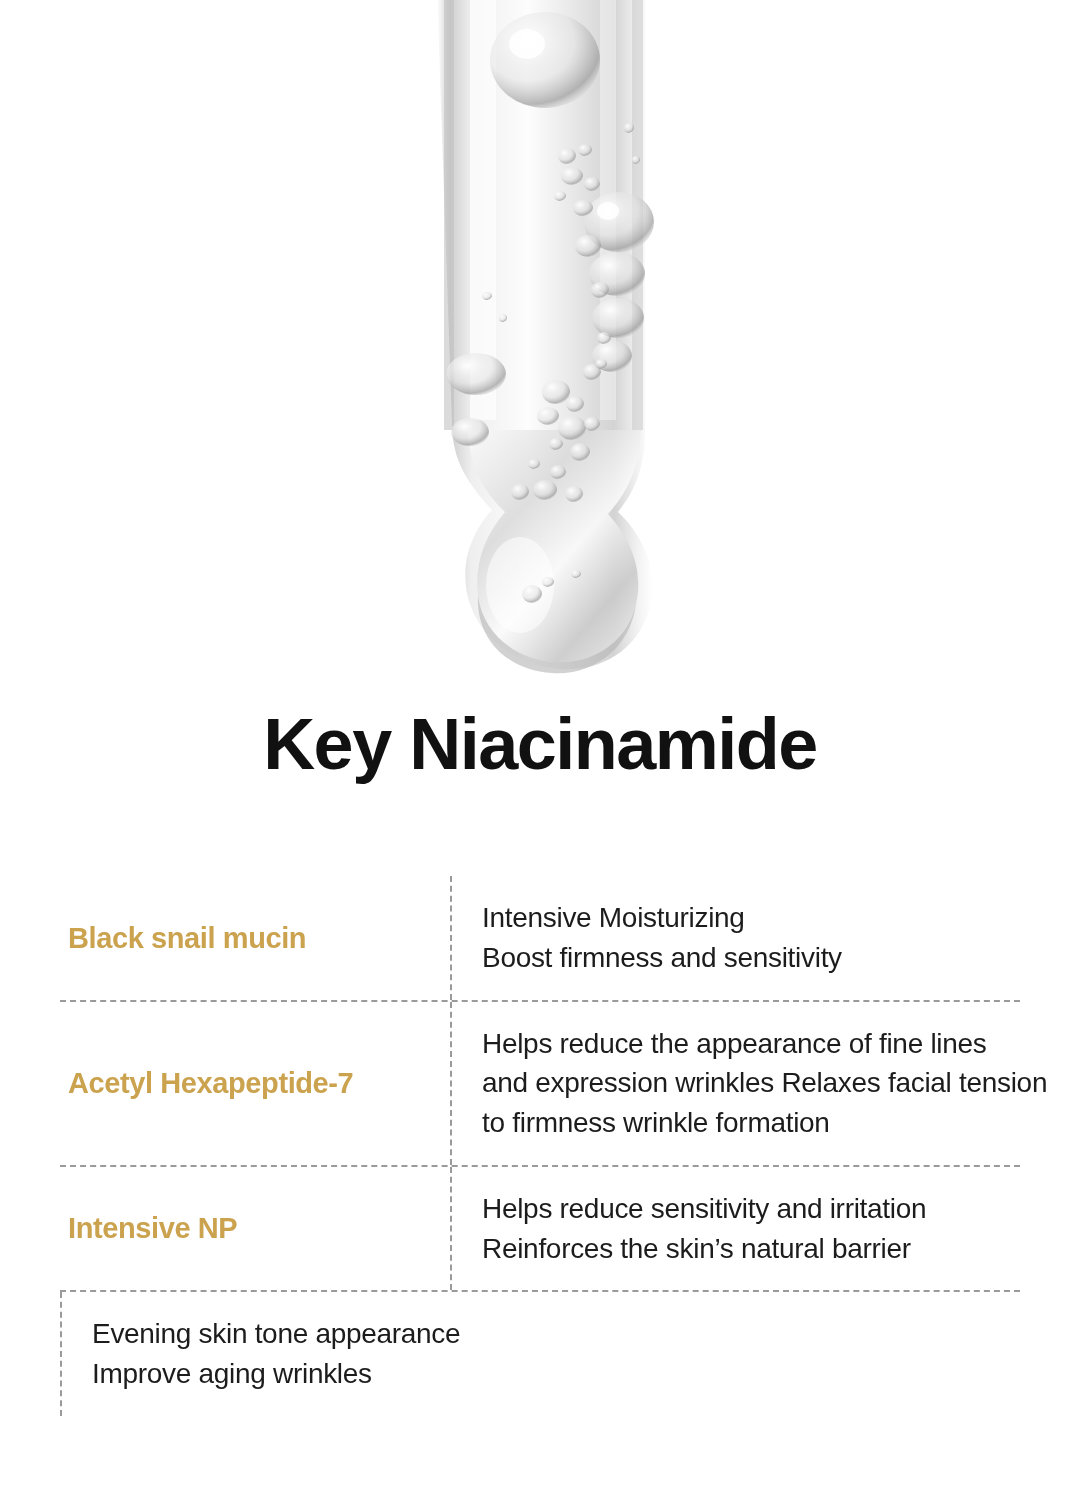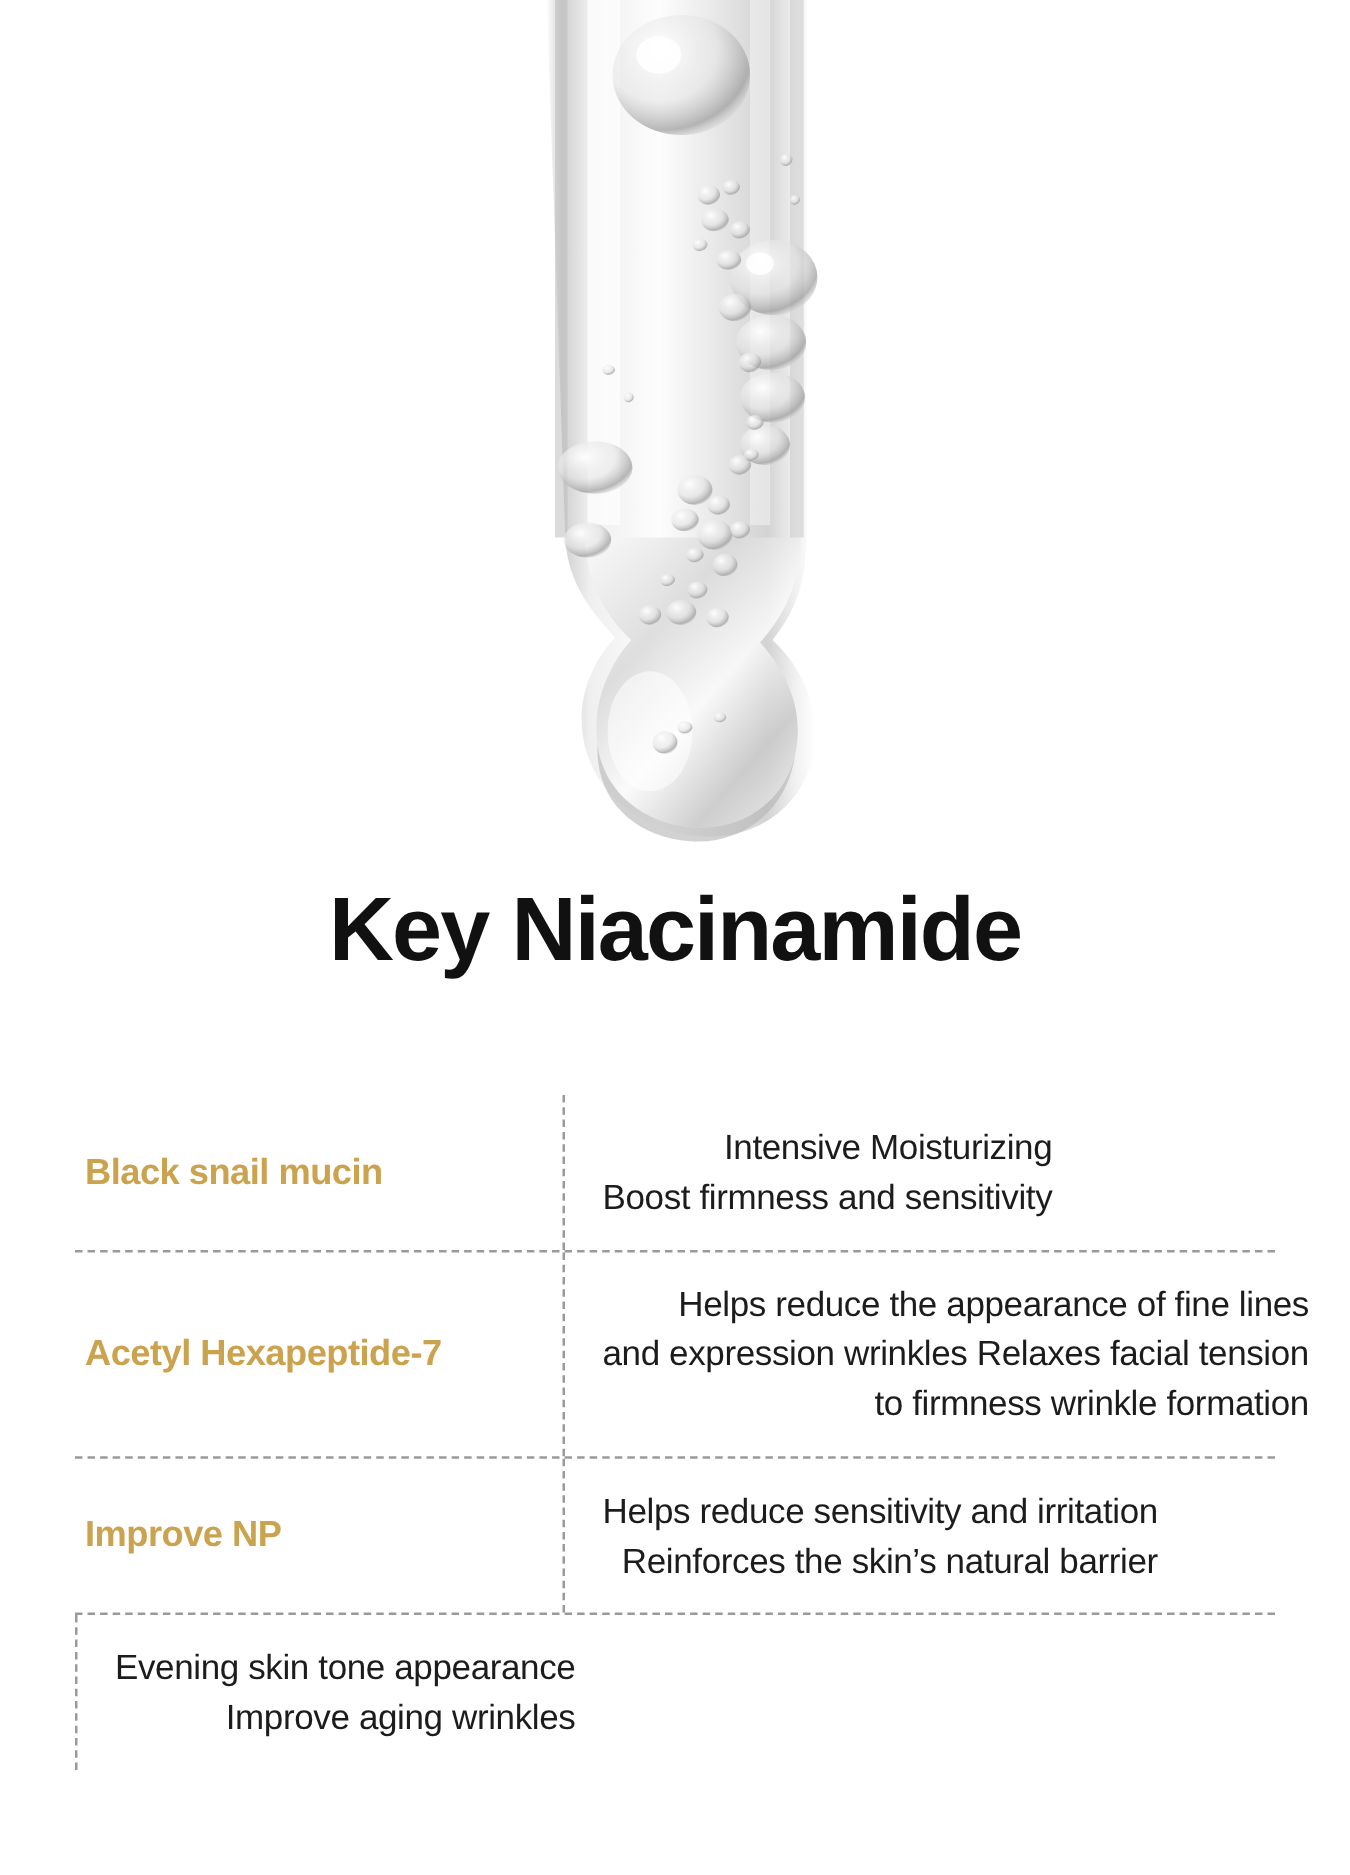--- a/index.html
+++ b/index.html
@@ -42,21 +42,20 @@
     color: #111111;
     line-height: 1;
     margin: 0;
   }
 
   
   .table {
     width: 960px;
     margin: 96px auto 0 auto;
     position: relative;
-    text-align: right;
   }
   .row {
     display: flex;
     align-items: center;
     position: relative;
     min-height: 120px;
   }
   .row + .row {
     border-top: 2px dashed #9a9a9a;
   }
@@ -216,21 +215,21 @@
       <div class="desc-text" style="color: rgb(28, 28, 28);">
         <span class="desc-line">Helps reduce the appearance of fine lines</span>
         <span class="desc-line">and expression wrinkles Relaxes facial tension</span>
         <span class="desc-line">to firmness wrinkle formation</span>
       </div>
     </div>
   </div>
 
   <div class="row">
     <div class="cell-name">
-      <span class="name-text" style="color: rgb(203, 162, 78);">Improve NP</span>
+      <span class="name-text" style="color: rgb(203, 162, 78);">Intensive NP</span>
     </div>
     <div class="cell-desc">
       <div class="desc-text" style="color: rgb(28, 28, 28);">
         <span class="desc-line">Helps reduce sensitivity and irritation</span>
         <span class="desc-line">Reinforces the skin’s natural barrier</span>
       </div>
     </div>
   </div>
 
   <div class="row">

